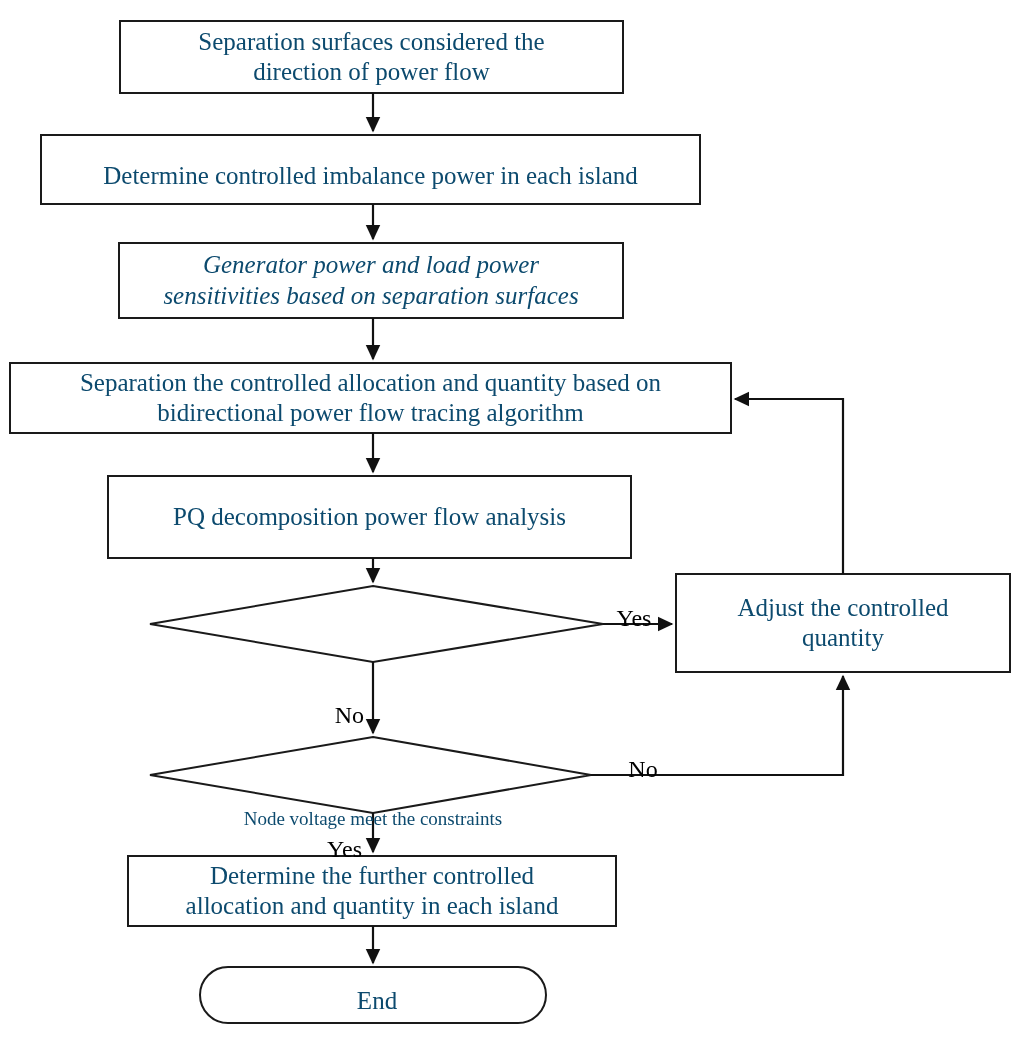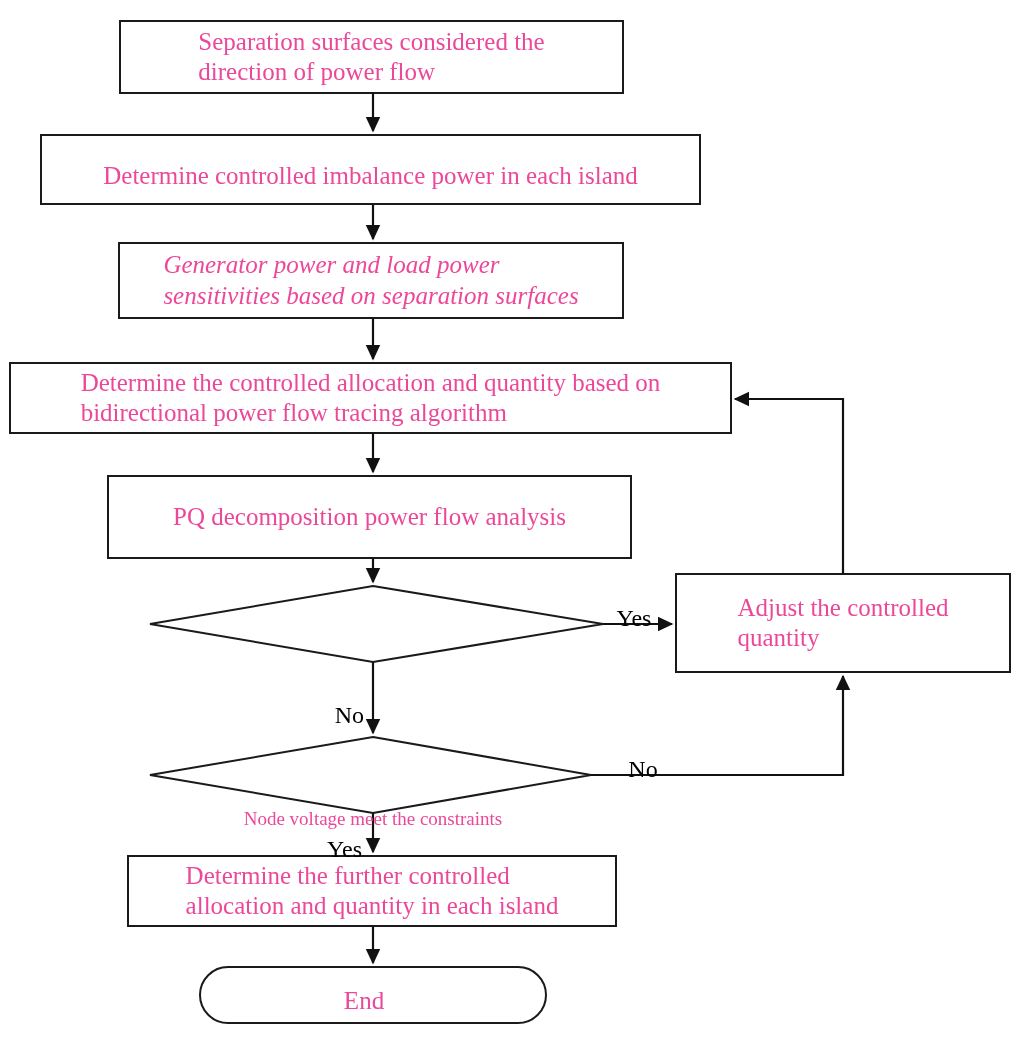--- a/index.html
+++ b/index.html
@@ -36,21 +36,22 @@
     stroke: #111111;
     stroke-width: 2.2;
     fill: none;
     stroke-linecap: butt;
   }
   .node-label {
     position: absolute;
     display: flex;
     align-items: center;
     justify-content: center;
-    color: #ec4899;
+    text-align: center;
+    color: #0c4a6e;
     line-height: 1.22;
     pointer-events: none;
     white-space: pre-line;
   }
   .lbl-process {
     font-size: 25px;
   }
   .lbl-decision {
     font-size: 19px;
   }
@@ -122,35 +123,35 @@
   </svg>
 
   <div class="node-label lbl-process" style="left:120px; top:21px; width:503px; height:72px;">Separation surfaces considered the
 direction of power flow</div>
 
   <div class="node-label lbl-process" style="left:41px; top:135px; width:659px; height:82px;">Determine controlled imbalance power in each island</div>
 
   <div class="node-label lbl-process" style="left:119px; top:243px; width:504px; height:75px;font-style:italic;">Generator power and load power
 sensitivities based on separation surfaces</div>
 
-  <div class="node-label lbl-process" style="left:10px; top:363px; width:721px; height:70px;">Determine the controlled allocation and quantity based on
+  <div class="node-label lbl-process" style="left:10px; top:363px; width:721px; height:70px;">Separation the controlled allocation and quantity based on
 bidirectional power flow tracing algorithm</div>
 
   <div class="node-label lbl-process" style="left:108px; top:476px; width:523px; height:82px;">PQ decomposition power flow analysis</div>
 
 
   <div class="node-label lbl-process" style="left:676px; top:574px; width:334px; height:98px;">Adjust the controlled
 quantity</div>
 
   <div class="node-label lbl-decision" style="left:178px; top:799px; width:390px; height:40px;">Node voltage meet the constraints</div>
 
   <div class="node-label lbl-process" style="left:128px; top:856px; width:488px; height:70px;">Determine the further controlled
 allocation and quantity in each island</div>
 
-  <div class="node-label lbl-terminator" style="left:191px; top:967px; width:346px; height:68px;">End</div>
+  <div class="node-label lbl-terminator" style="left:204px; top:967px; width:346px; height:68px;">End</div>
 
   <div class="edge-label" style="left:604px; top:587px; width:60px;">Yes</div>
 
   <div class="edge-label" style="left:318px; top:684px; width:46px; text-align:right;">No</div>
 
   <div class="edge-label" style="left:613px; top:738px; width:60px;">No</div>
 
   <div class="edge-label" style="left:296px; top:818px; width:66px; text-align:right;">Yes</div>
 
 </div>

